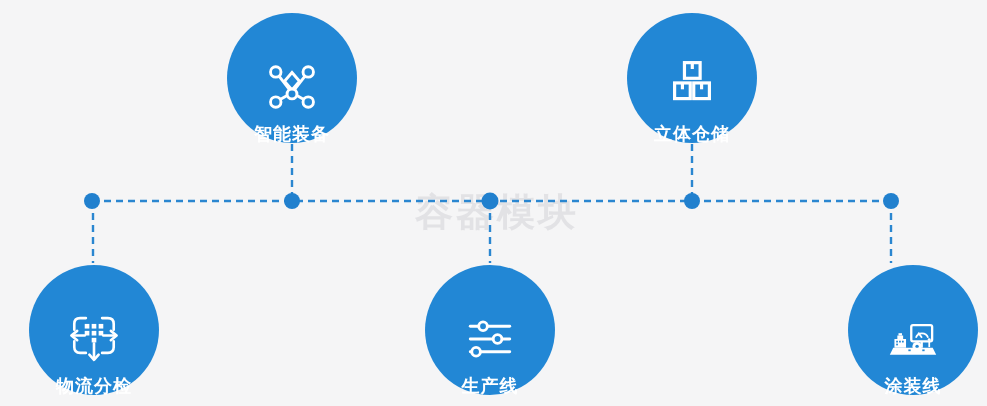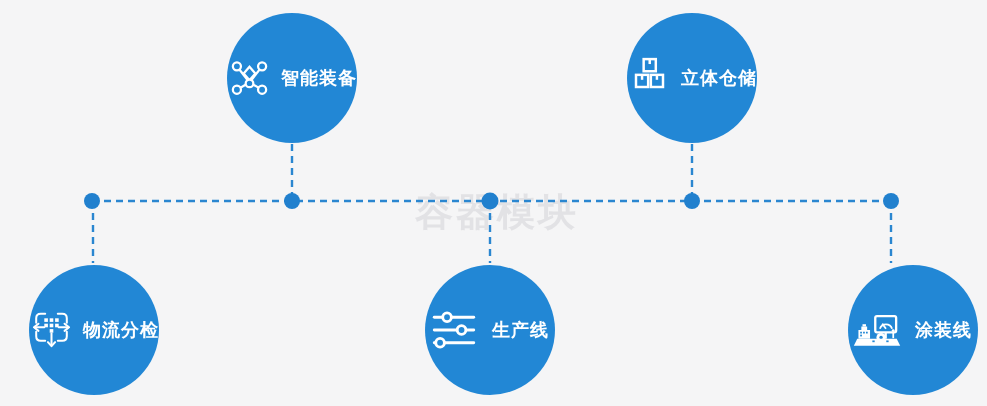--- a/index.html
+++ b/index.html
@@ -13,21 +13,21 @@
     transform:translate(-50%,-50%);
     font-size:38px; font-weight:700; letter-spacing:3px;
     color:#e2e2e5; z-index:0; white-space:nowrap; user-select:none;
   }
 
   svg.connectors { position:absolute; inset:0; z-index:1; }
 
   .node {
     position:absolute; width:130px; height:130px; border-radius:50%;
     background:#2287d5; z-index:2;
-    display:flex; flex-direction:row; align-items:center; justify-content:flex-start;
+    display:flex; flex-direction:column; align-items:center; justify-content:flex-end;
     gap:9px;
   }
   .node .icon { width:58px; height:58px; display:block; }
   .node .label {
     color:#ffffff; font-size:18px; font-weight:700; letter-spacing:1px;
     line-height:1; white-space:nowrap;
   }
 
   .node-smart-equipment   { left:227px; top:13px;  }
   .node-warehouse         { left:627px; top:13px;  }

